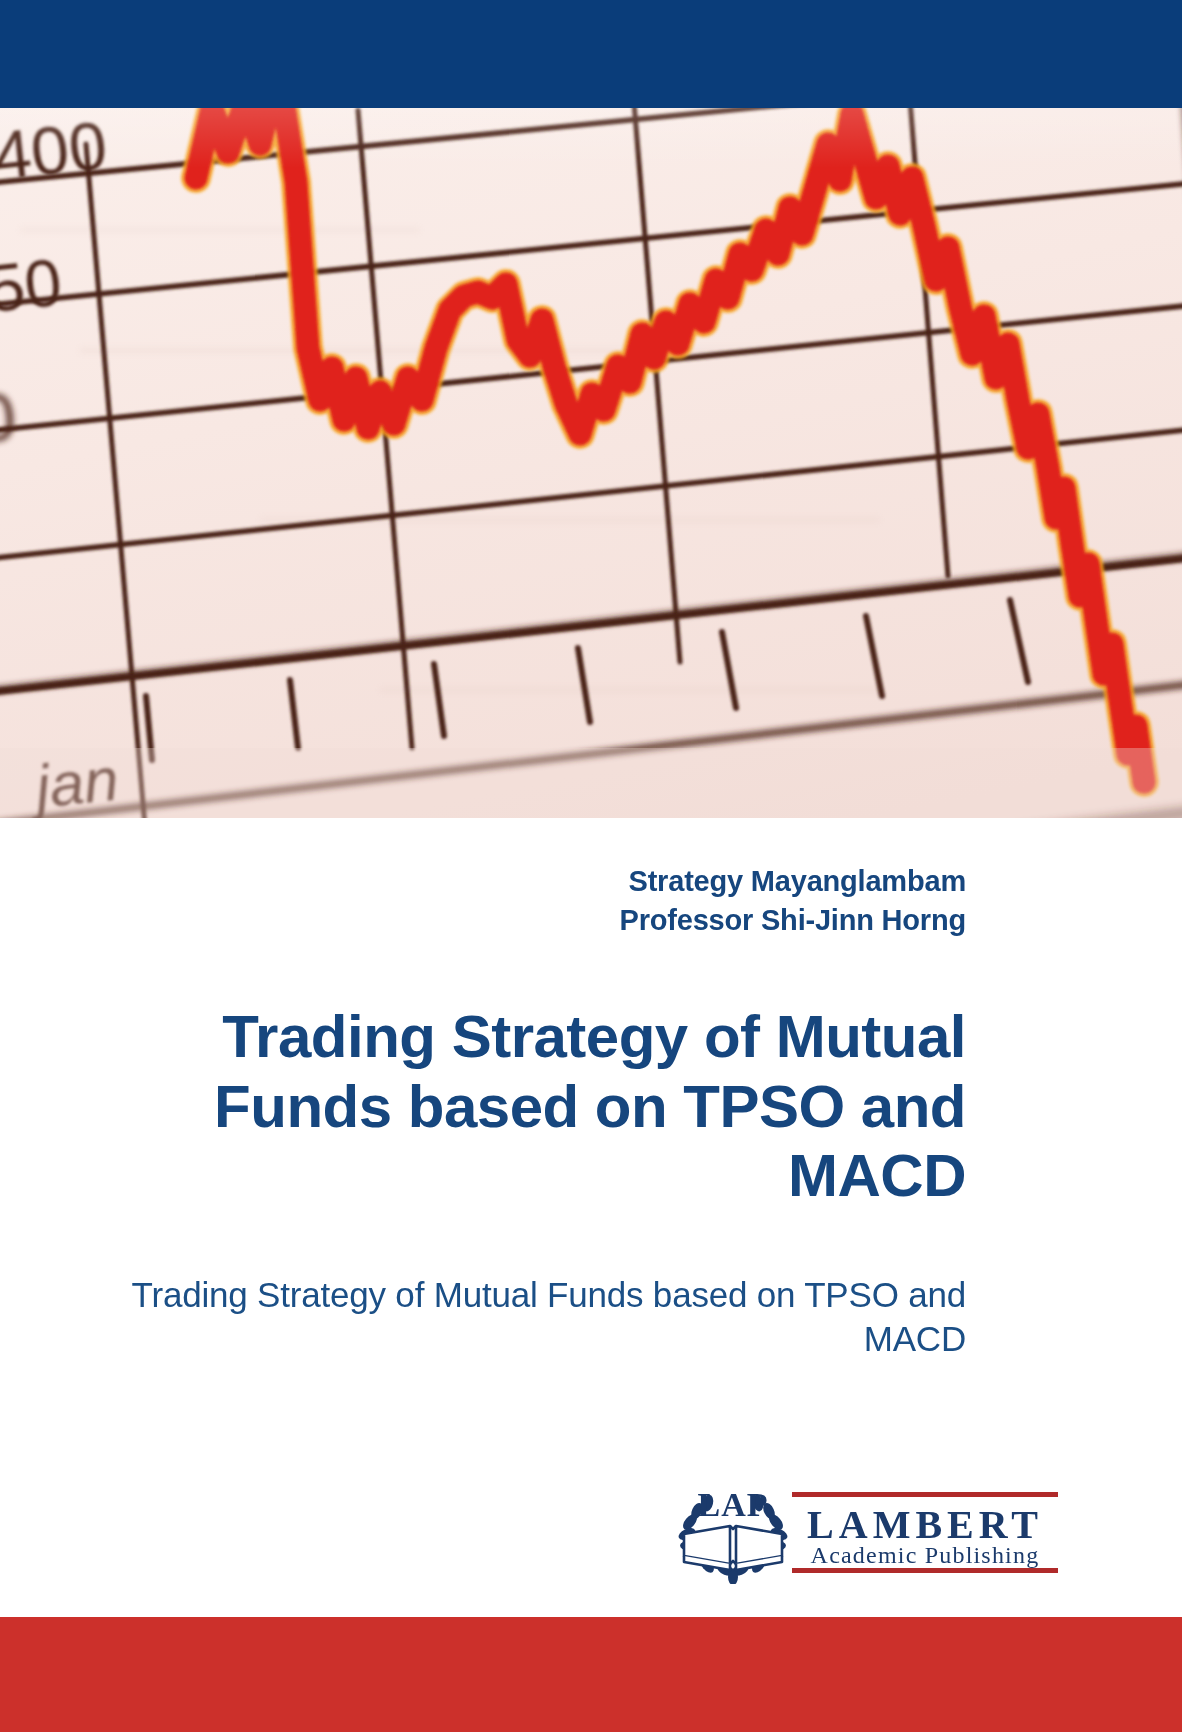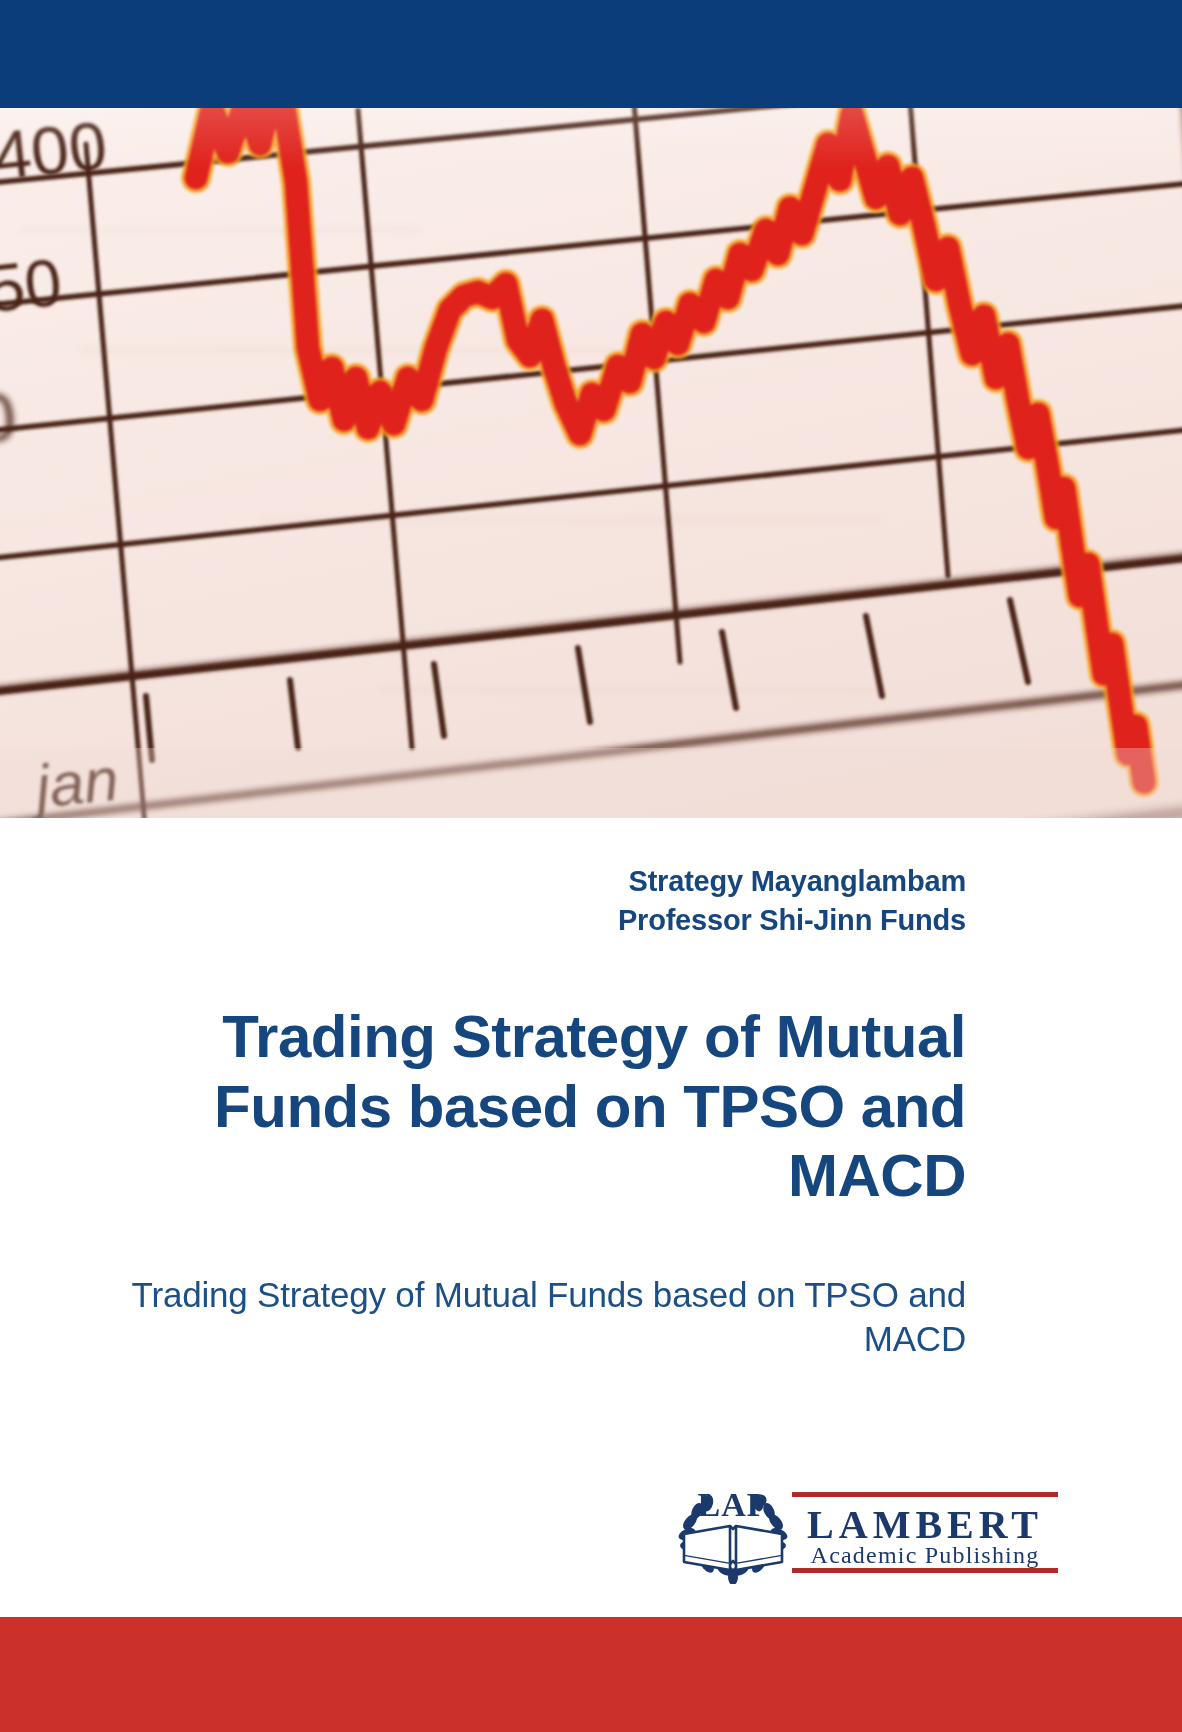--- a/index.html
+++ b/index.html
@@ -225,21 +225,21 @@
                  L 1152 596 L 1160 652 L 1168 706 L 1176 678 L 1184 734"></path>
 
         <rect x="0" y="700" width="1280" height="180" fill="#f2ddd7" opacity="0.35"></rect>
         <rect x="0" y="0" width="1280" height="120" fill="url(#blurFadeTop)"></rect>
       </svg>
     </div>
   </div>
 
   <div class="authors">
     <div>Strategy Mayanglambam</div>
-    <div>Professor Shi-Jinn Funds</div>
+    <div>Professor Shi-Jinn Horng</div>
   </div>
 
   <div class="title">Trading Strategy of Mutual Funds based on TPSO and MACD</div>
 
   <div class="subtitle">Trading Strategy of Mutual Funds based on TPSO and MACD</div>
 
   <div class="logo">
     <svg width="390" height="108" viewBox="0 0 390 108" xmlns="http://www.w3.org/2000/svg">
 
       <g>

